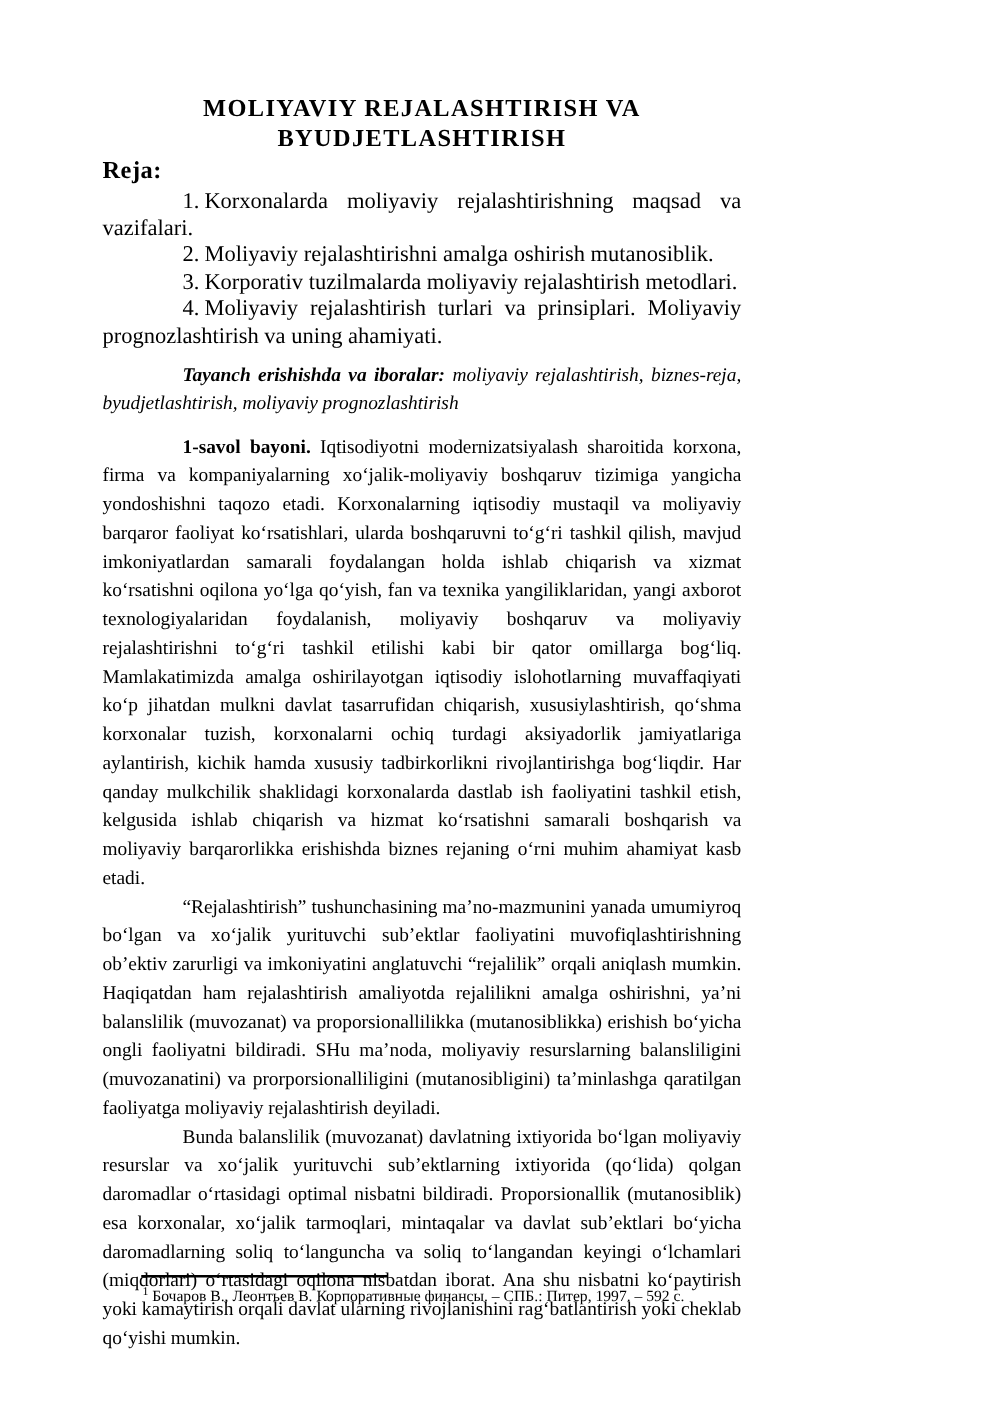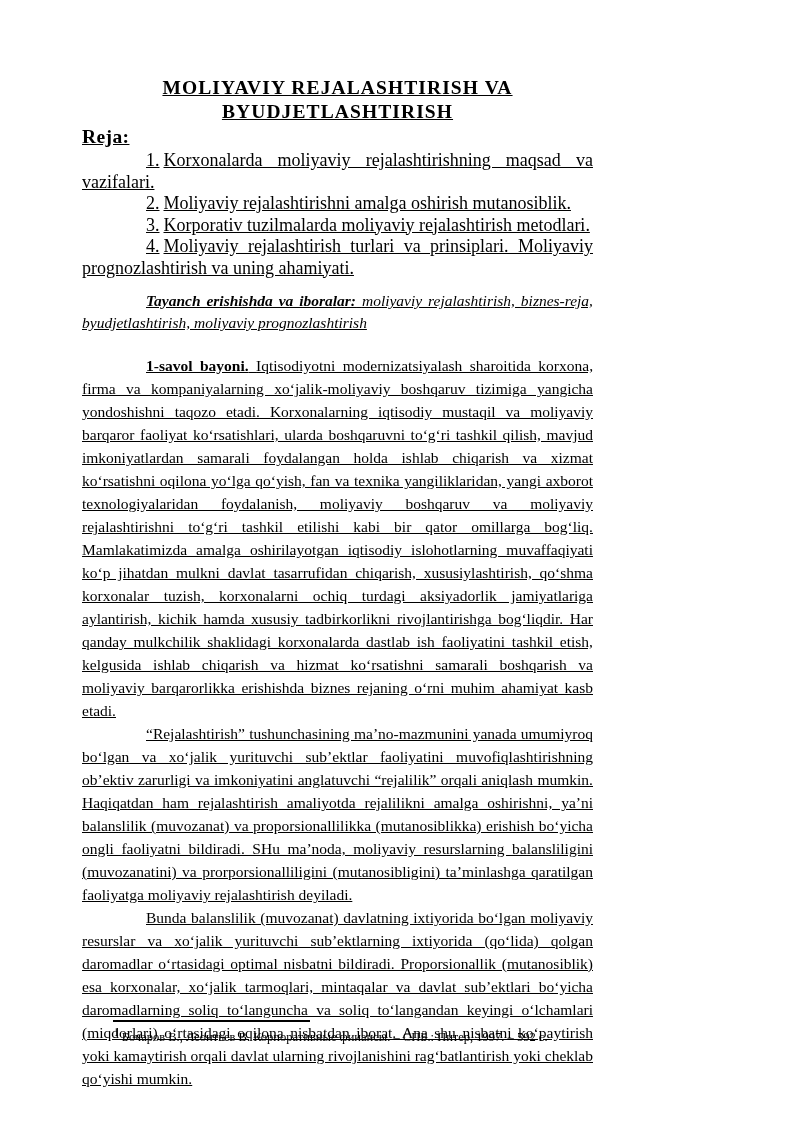--- a/index.html
+++ b/index.html
@@ -14,21 +14,20 @@
     font-family: "Liberation Serif", "DejaVu Serif", serif;
     position: relative;
     overflow: hidden;
   }
   .page {
     box-sizing: border-box;
     width: 651px;
     height: 1131px;
     padding: 76px 58px 10px 82px;
     position: relative;
-    text-decoration: underline;
   }
   h1, p, div { margin: 0; padding: 0; }
 
   .doc-title {
     font-size: 19.5px;
     font-weight: bold;
     text-align: center;
     letter-spacing: 1.1px;
     line-height: 24px;
   }
@@ -55,21 +54,21 @@
     text-align: justify;
     text-indent: 64px;
   }
   .kw-label { font-weight: bold; }
   .body-par {
     font-size: 15.5px;
     line-height: 23px;
     text-align: justify;
     text-indent: 64px;
   }
-  .body-par.first { margin-top: 20px; }
+  .body-par.first { margin-top: 12px; }
   .lead-bold { font-weight: bold; }
   sup.ref {
     font-size: 10px;
     line-height: 0;
     vertical-align: super;
   }
   .footnote-area {
     position: absolute;
     left: 82px;
     top: 1020px;

